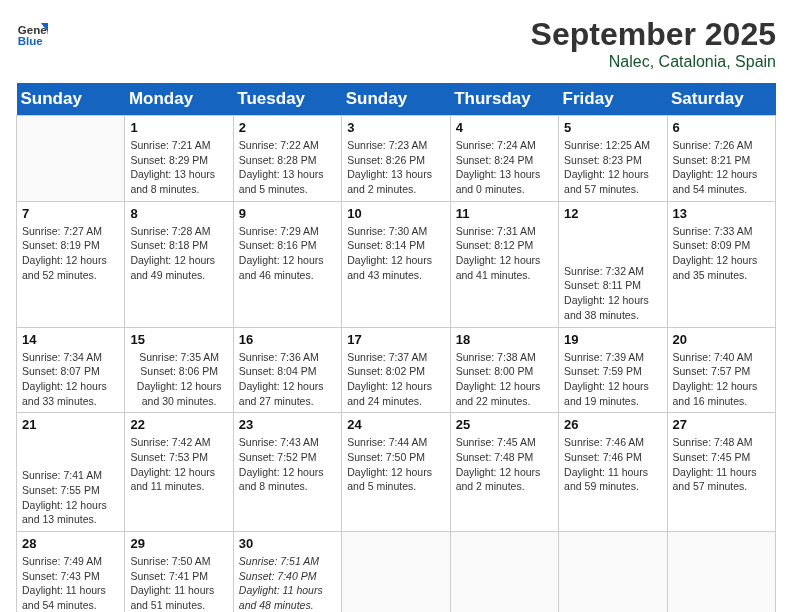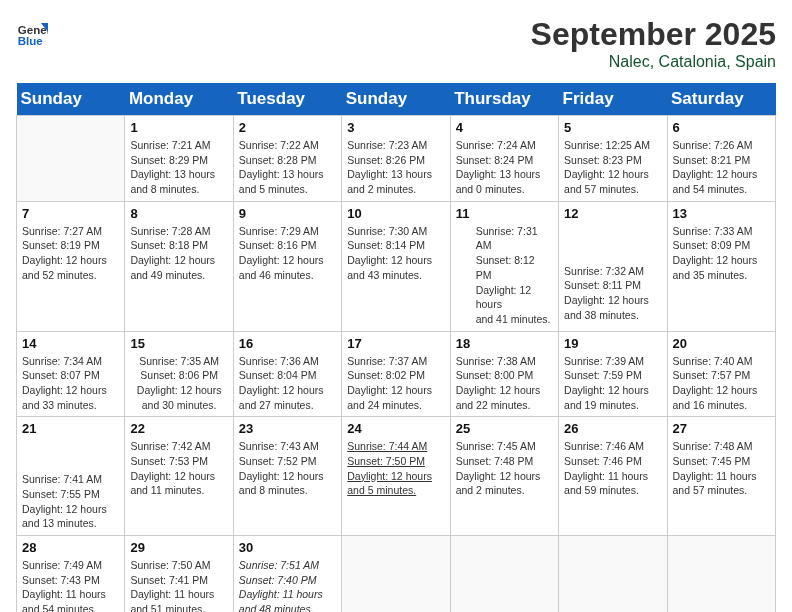--- a/index.html
+++ b/index.html
@@ -171,21 +171,21 @@
         </td>
         <td>
           <div class="day-number">10</div>
           <div class="day-info" style="white-space: pre-line;">Sunrise: 7:30 AM
 Sunset: 8:14 PM
 Daylight: 12 hours
 and 43 minutes.</div>
         </td>
         <td>
           <div class="day-number">11</div>
-          <div class="day-info" style="white-space: pre-line; margin-left: 20px;">Sunrise: 7:31 AM
+          <div class="day-info" style="white-space: pre-line;">Sunrise: 7:31 AM
 Sunset: 8:12 PM
 Daylight: 12 hours
 and 41 minutes.</div>
         </td>
         <td>
           <div class="day-number">12</div>
           <div class="day-info" style="white-space: pre-line; margin-top: 43px;">Sunrise: 7:32 AM
 Sunset: 8:11 PM
 Daylight: 12 hours
 and 38 minutes.</div>
@@ -266,21 +266,21 @@
         </td>
         <td>
           <div class="day-number">23</div>
           <div class="day-info" style="white-space: pre-line;">Sunrise: 7:43 AM
 Sunset: 7:52 PM
 Daylight: 12 hours
 and 8 minutes.</div>
         </td>
         <td>
           <div class="day-number">24</div>
-          <div class="day-info" style="white-space: pre-line; text-decoration: underline;">Sunrise: 7:44 AM
+          <div class="day-info" style="white-space: pre-line;">Sunrise: 7:44 AM
 Sunset: 7:50 PM
 Daylight: 12 hours
 and 5 minutes.</div>
         </td>
         <td>
           <div class="day-number">25</div>
           <div class="day-info" style="white-space: pre-line;">Sunrise: 7:45 AM
 Sunset: 7:48 PM
 Daylight: 12 hours
 and 2 minutes.</div>

